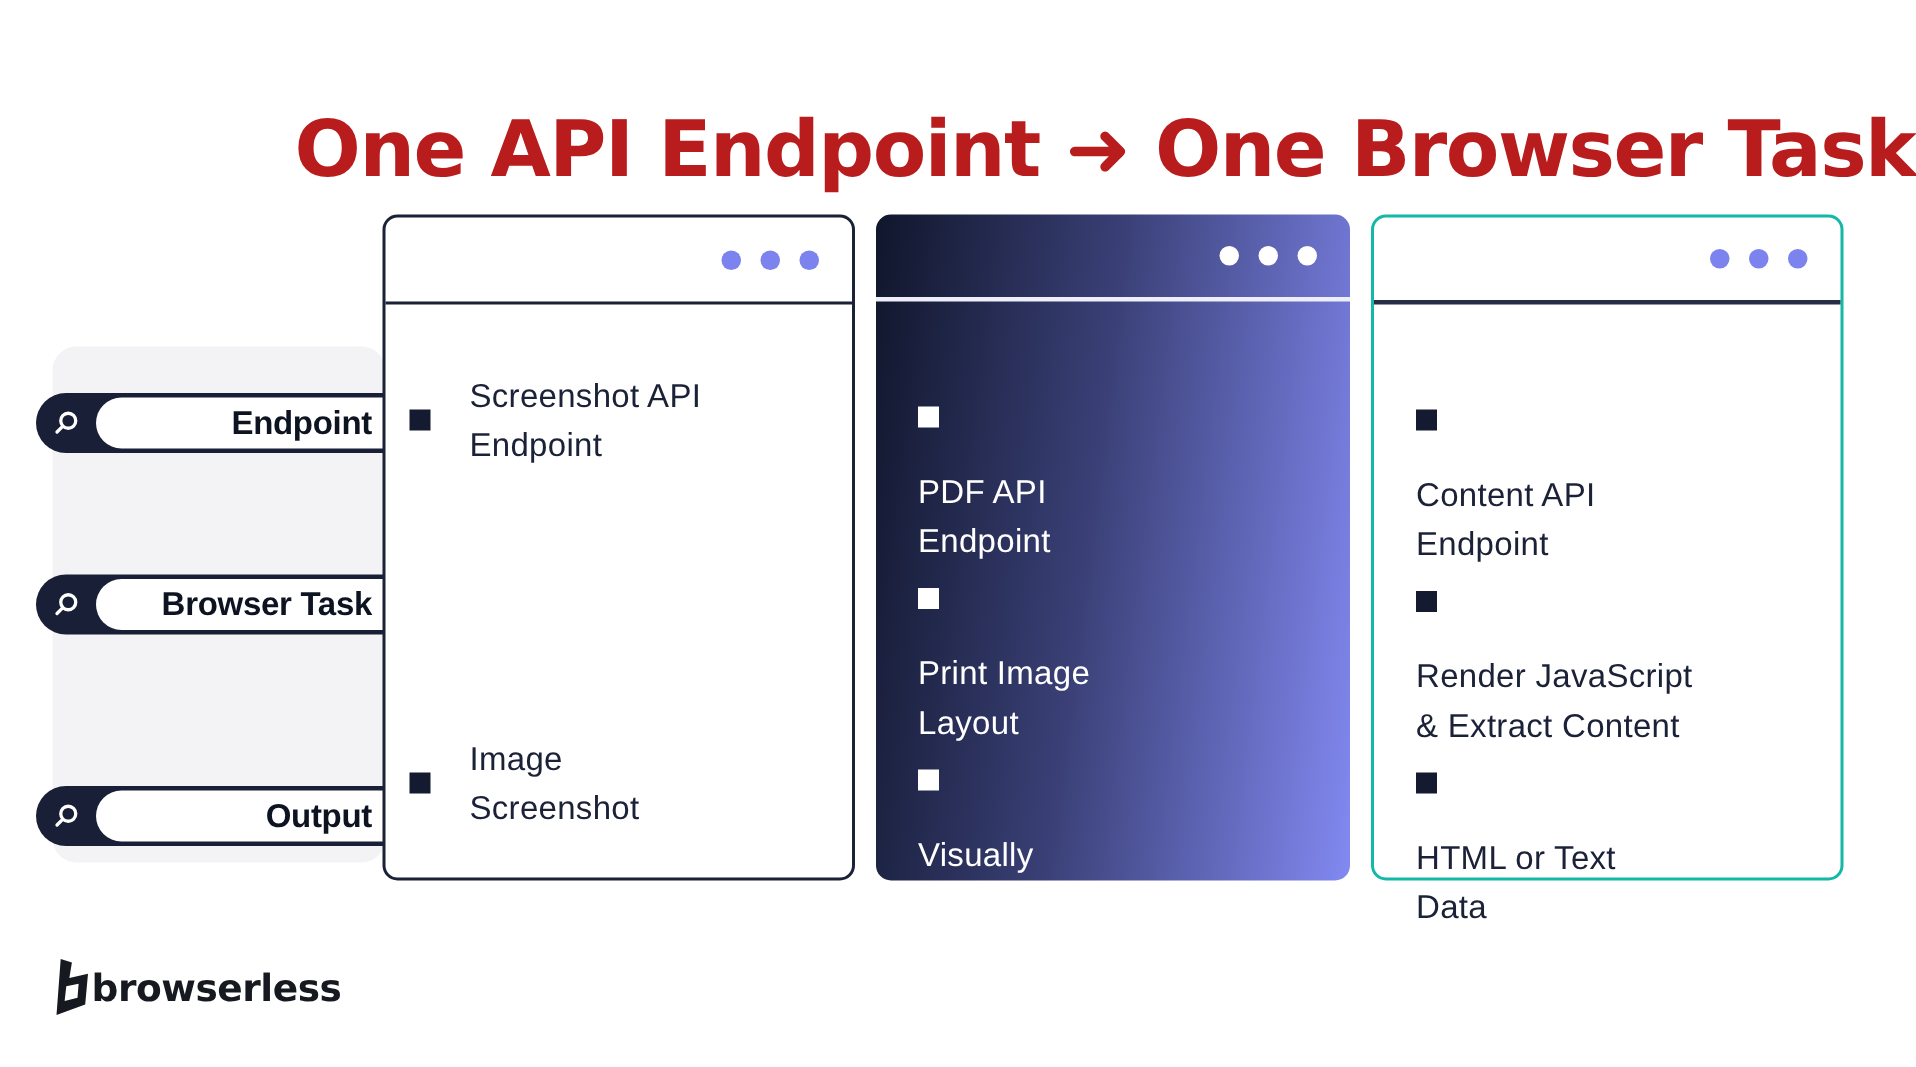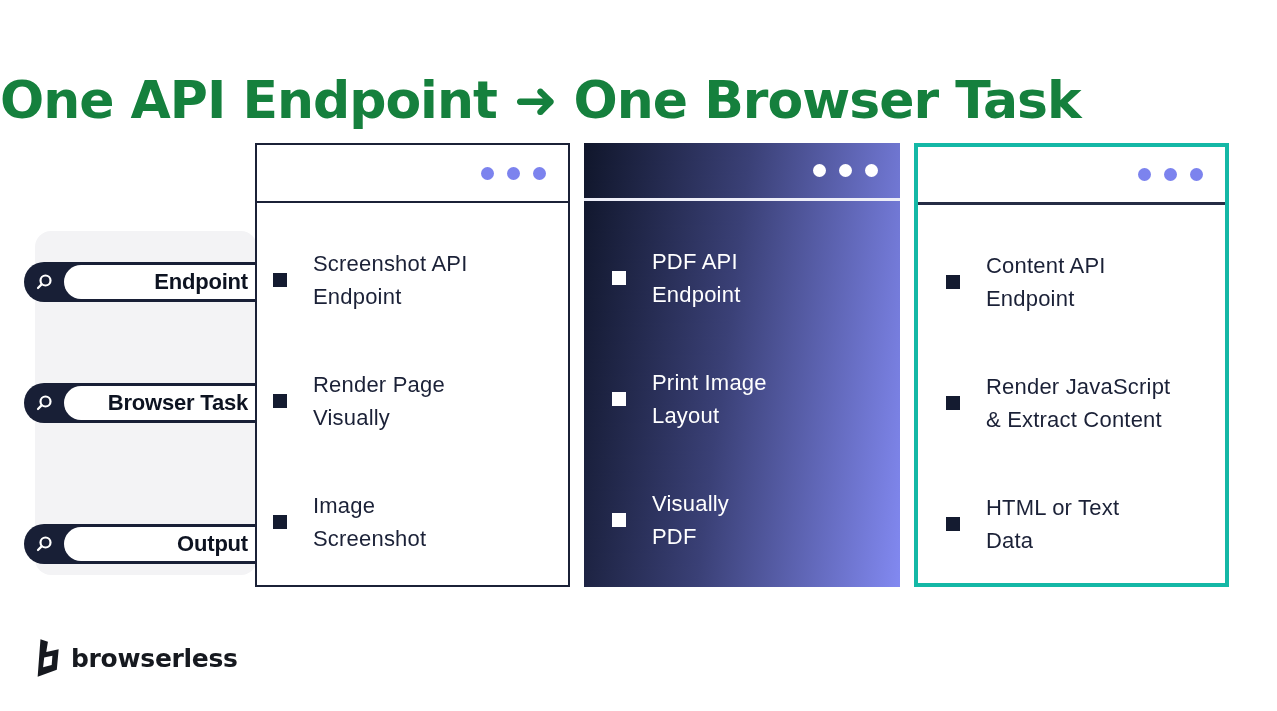--- a/index.html
+++ b/index.html
@@ -2,22 +2,22 @@
 <html><head>
 <meta charset="utf-8">
 <style>
   html,body{margin:0;padding:0;}
   body{
     width:1277px;height:711px;position:relative;background:#ffffff;overflow:hidden;
     font-family:"Liberation Sans","DejaVu Sans",sans-serif;color:#1b2137;
   }
   
   .title{
-    position:absolute;top:34px;left:0;right:0;text-align:left;
-    font-size:52px;line-height:62px;font-weight:800;letter-spacing:-1px;color:#15803d;
+    position:absolute;top:34px;left:0;right:0;text-align:right;
+    font-size:52px;line-height:62px;font-weight:800;letter-spacing:-1px;color:#b91c1c;
     font-family:"DejaVu Sans","Liberation Sans",sans-serif;
   }
   
   .left-panel{
     position:absolute;left:35px;top:231px;width:222px;height:344px;
     background:#f3f3f5;border-radius:16px;
   }
   
   .pill{
     position:absolute;left:24px;width:232px;height:40px;
@@ -28,49 +28,49 @@
     background:#ffffff;border-radius:17px 0 0 17px;
     display:flex;align-items:center;justify-content:flex-end;
     padding-right:8px;box-sizing:border-box;
   }
   .pill .pill-label{
     font-size:22px;font-weight:700;color:#0d1321;letter-spacing:-0.2px;white-space:nowrap;
   }
   .pill .mag{position:absolute;left:11px;top:11px;width:18px;height:18px;}
   .pill-1{top:262px}.pill-2{top:383px}.pill-3{top:524px}
   
-  .card{position:absolute;top:143px;height:444px;border-radius:0;box-sizing:border-box;}
+  .card{position:absolute;top:143px;height:444px;border-radius:10px;box-sizing:border-box;}
   .card-1{left:255px;width:315px;background:#ffffff;border:2px solid #1b2137;}
   .card-2{left:584px;width:316px;background:linear-gradient(97deg,#10162b 0%,#3a4076 45%,#8289f1 100%);}
-  .card-3{left:914px;width:315px;background:#ffffff;border:4px solid #14b8a6;}
+  .card-3{left:914px;width:315px;background:#ffffff;border:2px solid #14b8a6;}
   .card-header{
     height:58px;display:flex;align-items:center;justify-content:flex-end;
     gap:13px;padding-right:22px;box-sizing:border-box;
   }
   .card-1 .card-header{border-bottom:2px solid #1b2137;}
   .card-2 .card-header{border-bottom:3px solid #edeef8;}
   .card-3 .card-header{border-bottom:3px solid #262d45;}
   .dot{width:13px;height:13px;border-radius:50%;}
   .card-1 .dot,.card-3 .dot{background:#7c83ee;}
   .card-2 .dot{background:#ffffff;}
   .card-body{position:relative;height:calc(100% - 60px);}
   .item{position:absolute;display:flex;gap:26px;}
   .card-1 .item{left:16px;}
-  .card-2 .item,.card-3 .item{left:28px;}
+  .card-2 .item,.card-3 .item{left:28px;flex-direction:column;}
   .item-1{top:44px}.item-2{top:165px}.item-3{top:286px}
   .bullet{width:14px;height:14px;flex:0 0 14px;margin-top:26px;}
   .card-1 .bullet,.card-3 .bullet{background:#141b30;}
   .card-2 .bullet{background:#ffffff;}
   .item-text{
     font-size:22px;line-height:33px;font-weight:400;letter-spacing:0.2px;
     white-space:pre-line;color:#1b2137;
   }
   .card-2 .item-text{color:#ffffff;}
   
-  .logo{position:absolute;left:33px;top:638px;display:flex;align-items:center;gap:10px;}
+  .logo{position:absolute;left:33px;top:638px;display:flex;align-items:center;}
   .logo-text{
     font-size:25px;font-weight:700;color:#16191f;letter-spacing:-0.3px;
     font-family:"DejaVu Sans","Liberation Sans",sans-serif;
   }
 </style>
 </head>
 <body>
 
 <h1 class="title">One API Endpoint ➜ One Browser Task</h1>
 
@@ -108,25 +108,20 @@
   <div class="card-header">
     <span class="dot"></span>
     <span class="dot"></span>
     <span class="dot"></span>
   </div>
   <div class="card-body">
     <div class="item item-1">
       <span class="bullet"></span>
       <span class="item-text">Screenshot API
 Endpoint</span>
-    </div>
-    <div class="item item-2">
-      <span class="bullet"></span>
-      <span class="item-text">Render Page
-Visually</span>
     </div>
     <div class="item item-3">
       <span class="bullet"></span>
       <span class="item-text">Image
 Screenshot</span>
     </div>
   </div>
 </div>
 
 <div class="card card-2">

